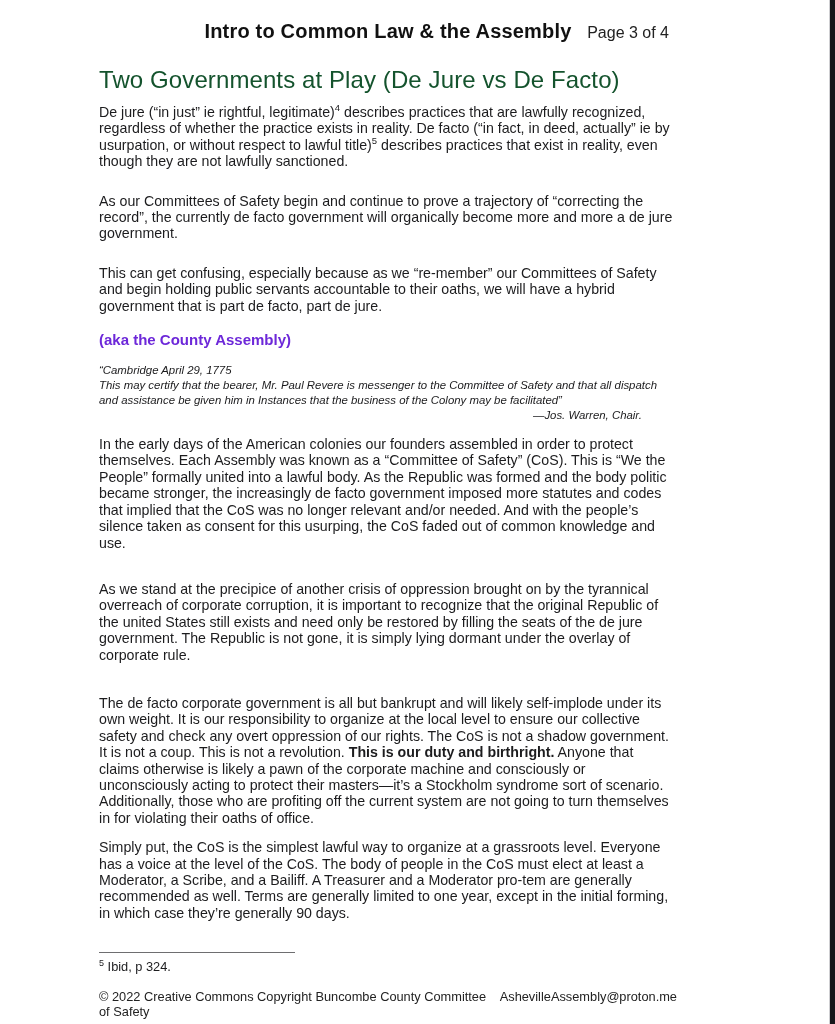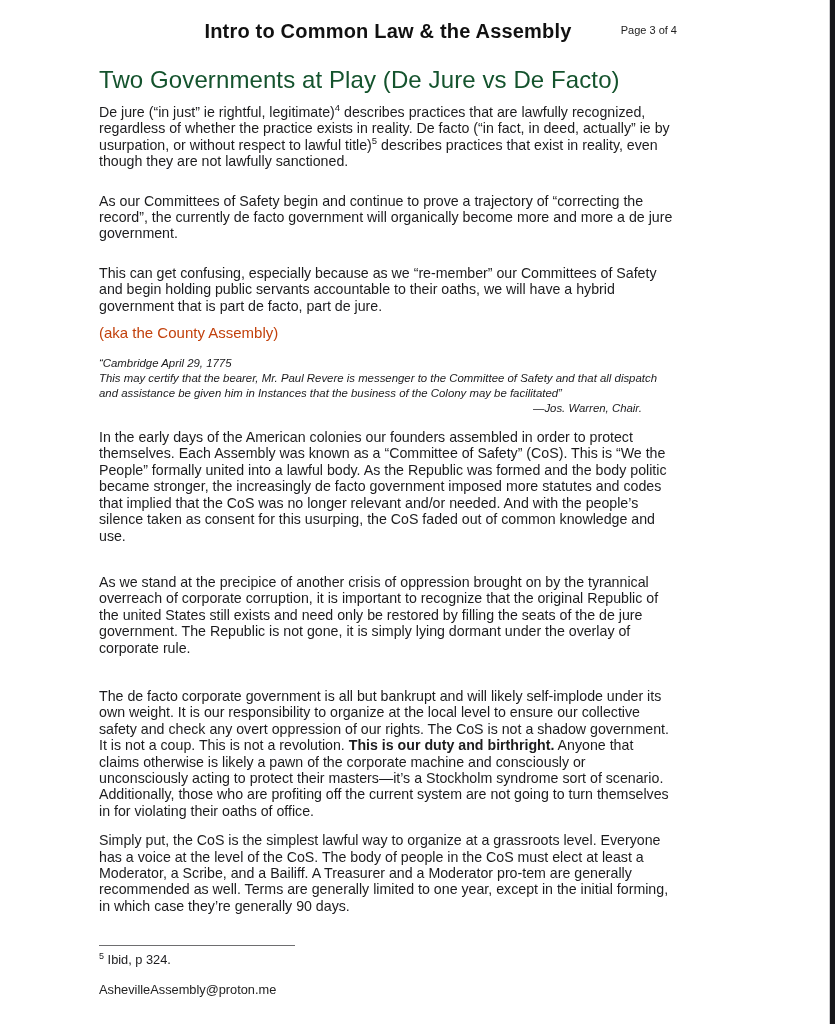--- a/index.html
+++ b/index.html
@@ -21,32 +21,32 @@
     background: #ffffff;
   }
 
   .doc-header { position: relative; height: 24px; }
   .doc-header .doc-title {
     text-align: center;
     font-size: 20px; font-weight: bold; color: #111;
     letter-spacing: 0.2px;
   }
   .doc-header .page-num {
-    position: absolute; right: 0; top: 4px;
-    font-size: 11px; color: #222;
+    position: absolute; right: 8px; top: 4px;
+    font-size: 16px; color: #222;
   }
 
   h2.section-heading {
     font-size: 24px; font-weight: normal; color: #14532d;
     line-height: 27px; letter-spacing: 0.1px;
   }
   .h1-space { margin-top: 22px; }
   .h2-space { margin-top: 18px; }
 
-  .subheading { font-size: 15px; line-height: 18px; margin-top: 10px; color: #c2410c; }
+  .subheading { font-size: 15px; line-height: 18px; margin-top: 17px; color: #6d28d9; font-weight: bold; }
 
   p.body-par {
     font-size: 14.2px; line-height: 16.4px;
     color: #1c1c1e; text-align: left;
   }
   .mt-first { margin-top: 11px; }
   .mt-par   { margin-top: 23px; }
   .mt-par-sm{ margin-top: 32px; }
   .mt-p4    { margin-top: 13px; }
   .mt-p5    { margin-top: 30px; }
@@ -112,16 +112,17 @@
 
   <p class="body-par mt-p7">Simply put, the CoS is the simplest lawful way to organize at a grassroots level. Everyone has a voice at the level of the CoS. The body of people in the CoS must elect at least a Moderator, a Scribe, and a Bailiff. A Treasurer and a Moderator pro-tem are generally recommended as well. Terms are generally limited to one year, except in the initial forming, in which case they’re generally 90 days.</p>
 
   <div class="footnote-sep"></div>
 
   <div class="footnotes">
     <div><sup class="fn-ref">5</sup><span> Ibid, p 324.</span></div>
   </div>
 
   <div class="doc-footer">
+    <span>© 2022 Creative Commons Copyright Buncombe County Committee of Safety</span>
     <span>AshevilleAssembly@proton.me</span>
   </div>
 
 </div>
 
 </body></html>

